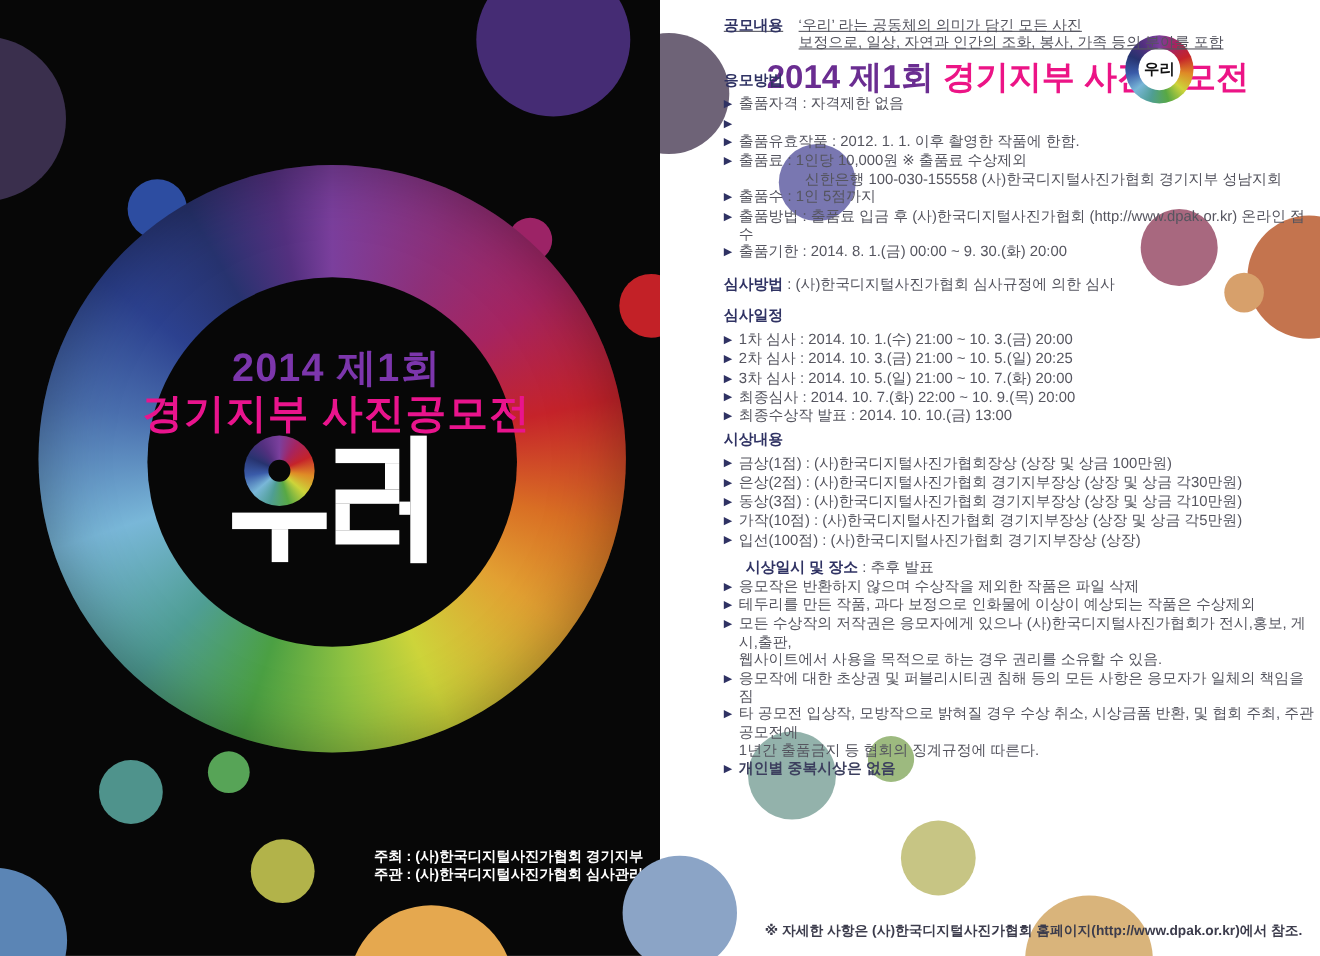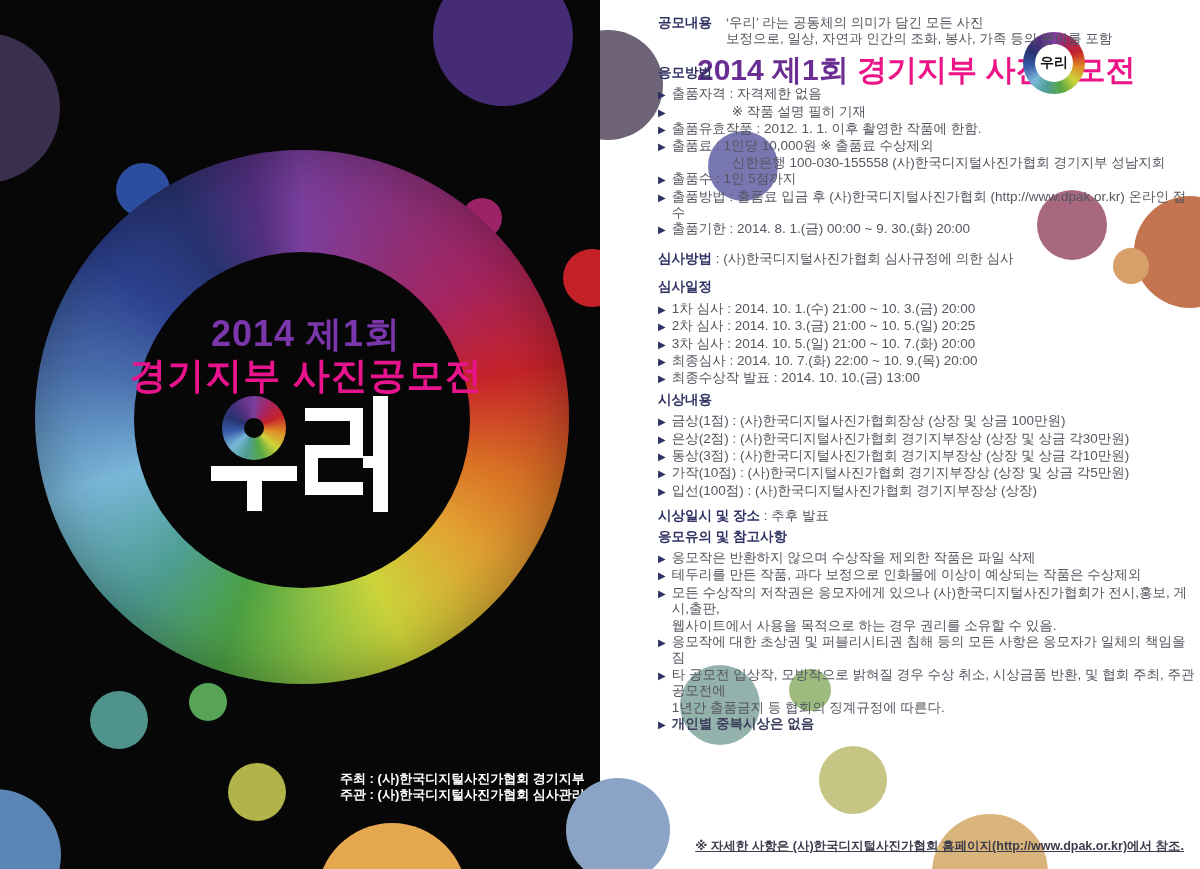--- a/index.html
+++ b/index.html
@@ -83,25 +83,25 @@
            font-size:13.5px;color:#55555f;line-height:16.4px;}
   .lbl{color:#2f3263;font-weight:bold;}
   .lv-row{display:flex;}
   .lv-row .lbl{flex:0 0 58px;margin-right:10px;}
   .sec-heading{font-weight:bold;color:#2f3263;}
   .item{display:flex;}
   .arr{flex:0 0 auto;color:#2f3263;font-size:10px;margin:1px 6px 0 0;}
   .itxt{flex:1 1 auto;}
   .indent{margin-left:60px;}
   .item.bold .itxt{font-weight:bold;color:#3c3f5e;}
-  .mt104{margin-top:104px;} .mt17{margin-top:17px;} .mt15{margin-top:15px;}
-  .mt12{margin-top:12px;} .mt10{margin-top:4px;} .mt8{margin-top:8px;}
+  .mt104{margin-top:104px;} .mt17{margin-top:17px;} .mt15{margin-top:15px;text-decoration:underline;}
+  .mt12{margin-top:12px;} .mt10{margin-top:4px;} .mt8{margin-top:8px;margin-left:20px;}
   .mb5{margin-bottom:5px;}
   .footer-note{position:absolute;right:16px;top:838px;font-size:12.5px;font-weight:bold;
-               color:#3c3c4c;z-index:5;white-space:nowrap;text-decoration:underline;}
+               color:#3c3c4c;z-index:5;white-space:nowrap;}
 </style>
 </head>
 <body>
 
 <div class="stage">
 
   <div class="circle dc-gray-top"></div>
   <div class="circle dc-blue-cross"></div>
 
   <div class="poster">
@@ -174,21 +174,20 @@
 
       <div>
         <div class="sec-heading mt17 mb5">응모방법</div>
         <div class="item">
             <span class="arr">▶</span>
             <div class="itxt"><span>출품자격 : 자격제한 없음</span></div>
           </div>
         <div class="item">
             <span class="arr">▶</span>
             <div class="itxt">
-              <div class="indent">※ 작품 설명 필히 기재</div>
             </div>
           </div>
         <div class="item">
             <span class="arr">▶</span>
             <div class="itxt"><span>출품유효작품 : 2012. 1. 1. 이후 촬영한 작품에 한함.</span></div>
           </div>
         <div class="item">
             <span class="arr">▶</span>
             <div class="itxt">
               <div>출품료 : 1인당 10,000원 ※ 출품료 수상제외</div>
@@ -261,21 +260,20 @@
             <div class="itxt"><span>입선(100점) : (사)한국디지털사진가협회 경기지부장상 (상장)</span></div>
           </div>
       </div>
 
       <div class="mt8">
         <span class="lbl">시상일시 및 장소</span>
         <span>: 추후 발표</span>
       </div>
 
       <div>
-        <div class="sec-heading mt10 mb5">응모유의 및 참고사항</div>
         <div class="item">
             <span class="arr">▶</span>
             <div class="itxt"><span>응모작은 반환하지 않으며 수상작을 제외한 작품은 파일 삭제</span></div>
           </div>
         <div class="item">
             <span class="arr">▶</span>
             <div class="itxt"><span>테두리를 만든 작품, 과다 보정으로 인화물에 이상이 예상되는 작품은 수상제외</span></div>
           </div>
         <div class="item">
             <span class="arr">▶</span>

